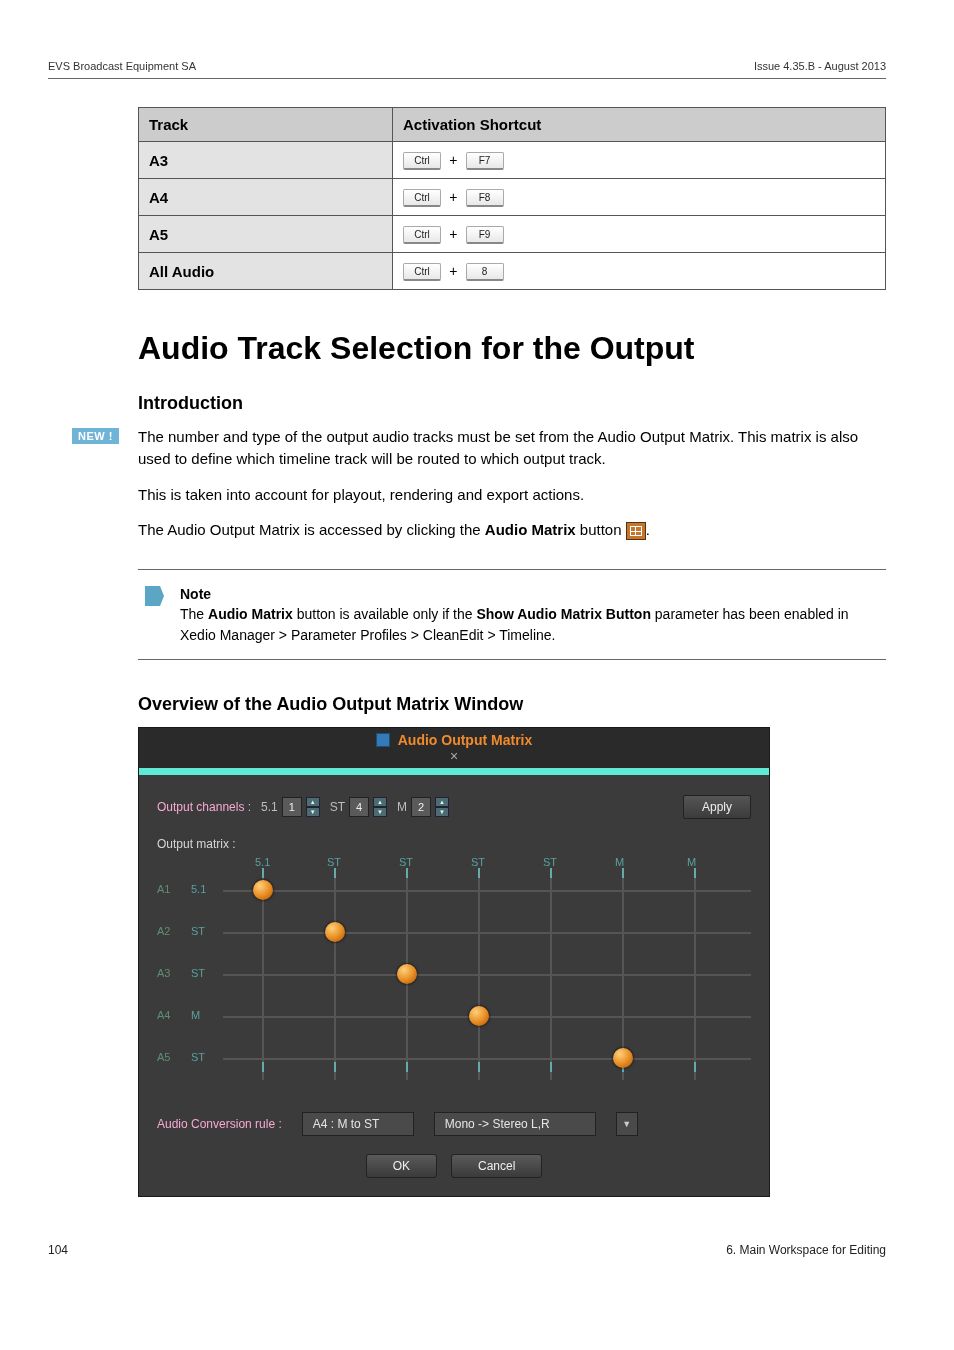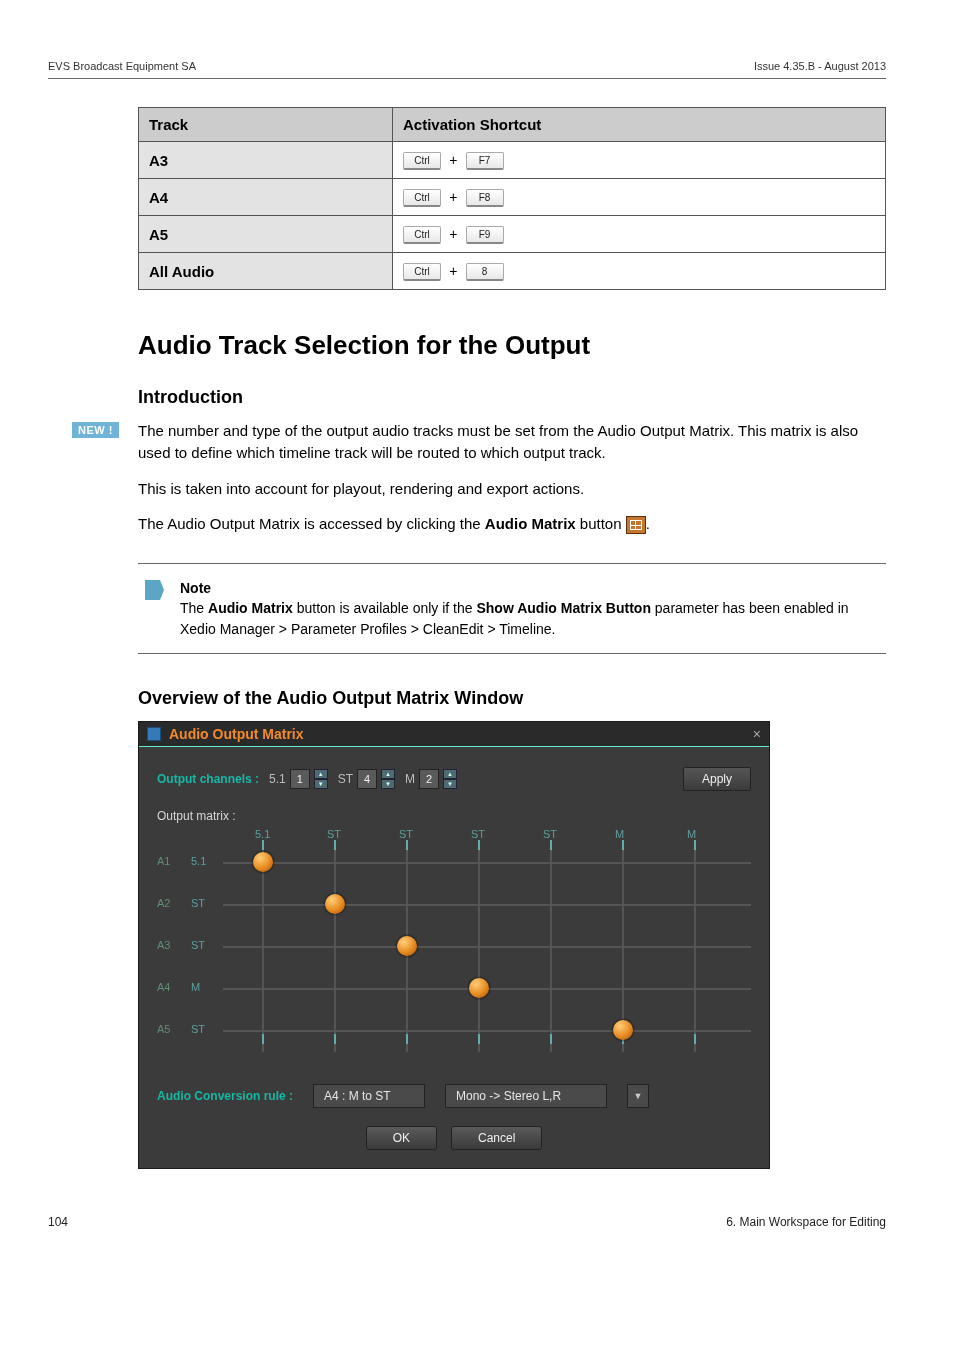--- a/index.html
+++ b/index.html
@@ -53,21 +53,21 @@
     font-size:10px;
     background:linear-gradient(#fff,#e8e8e8);
     border:1px solid #aaa;
     border-bottom:2px solid #888;
     border-radius:2px;
     text-align:center;
     color:#222;
   }
   .plus { display:inline-block; padding:0 4px; font-size:14px; vertical-align:middle; }
   h1.section {
-    font-size: 26px;
+    font-size: 32px;
     font-weight: bold;
     margin: 0 0 26px 0;
   }
   h2.sub {
     font-size: 18px;
     font-weight: bold;
     margin: 0 0 12px 0;
   }
   p.body { font-size:15px; line-height:1.45; margin:0 0 14px 0; }
   .new-badge {
@@ -124,28 +124,29 @@
     border:1px solid #1a1a1a;
     color:#ddd;
     font-size:12px;
   }
   .aom .titlebar{
     background:#2a2a2a;
     display:flex;
     align-items:center;
     justify-content:space-between;
     padding:4px 8px;
-    border-bottom:1px solid #5eead4;
+    border-bottom:7px solid #5eead4;
+    flex-direction:column;
   }
   .aom .titlebar .left{display:flex;align-items:center;gap:8px;}
   .aom .titlebar .sq{width:12px;height:12px;background:#357ab8;border:1px solid #1d4e7a;}
   .aom .titlebar .ttl{color:#f08a2c;font-weight:bold;font-size:14px;}
   .aom .titlebar .close{color:#aaa;font-size:14px;cursor:default;}
   .aom .row1{display:flex;align-items:center;gap:10px;padding:20px 18px 8px 18px;}
-  .aom .lbl{color:#14b8a6;font-weight:bold;}
+  .aom .lbl{color:#f9a8d4;}
   .aom .ch{display:flex;align-items:center;gap:4px;}
   .aom .ch .tag{color:#bdbdbd;}
   .aom .numbox{width:18px;height:18px;background:#5a5a5a;border:1px solid #222;color:#eee;display:flex;align-items:center;justify-content:center;font-size:11px;}
   .aom .spin{width:14px;height:20px;display:flex;flex-direction:column;}
   .aom .spin div{flex:1;background:#4e6a72;border:1px solid #223;font-size:6px;color:#cfe;display:flex;align-items:center;justify-content:center;}
   .aom .apply{margin-left:auto;background:linear-gradient(#555,#3b3b3b);border:1px solid #222;color:#eee;padding:4px 18px;border-radius:2px;}
   .aom .matrix-area{padding:10px 18px 16px 18px;}
   .aom .om-lbl{color:#d6d6d6;margin-bottom:9px;display:inline-block;}
   .aom .grid{position:relative;margin-left:86px;height:240px;}
   .aom .colhdr{position:absolute;top:-4px;font-size:11px;color:#5aa0a0;}

